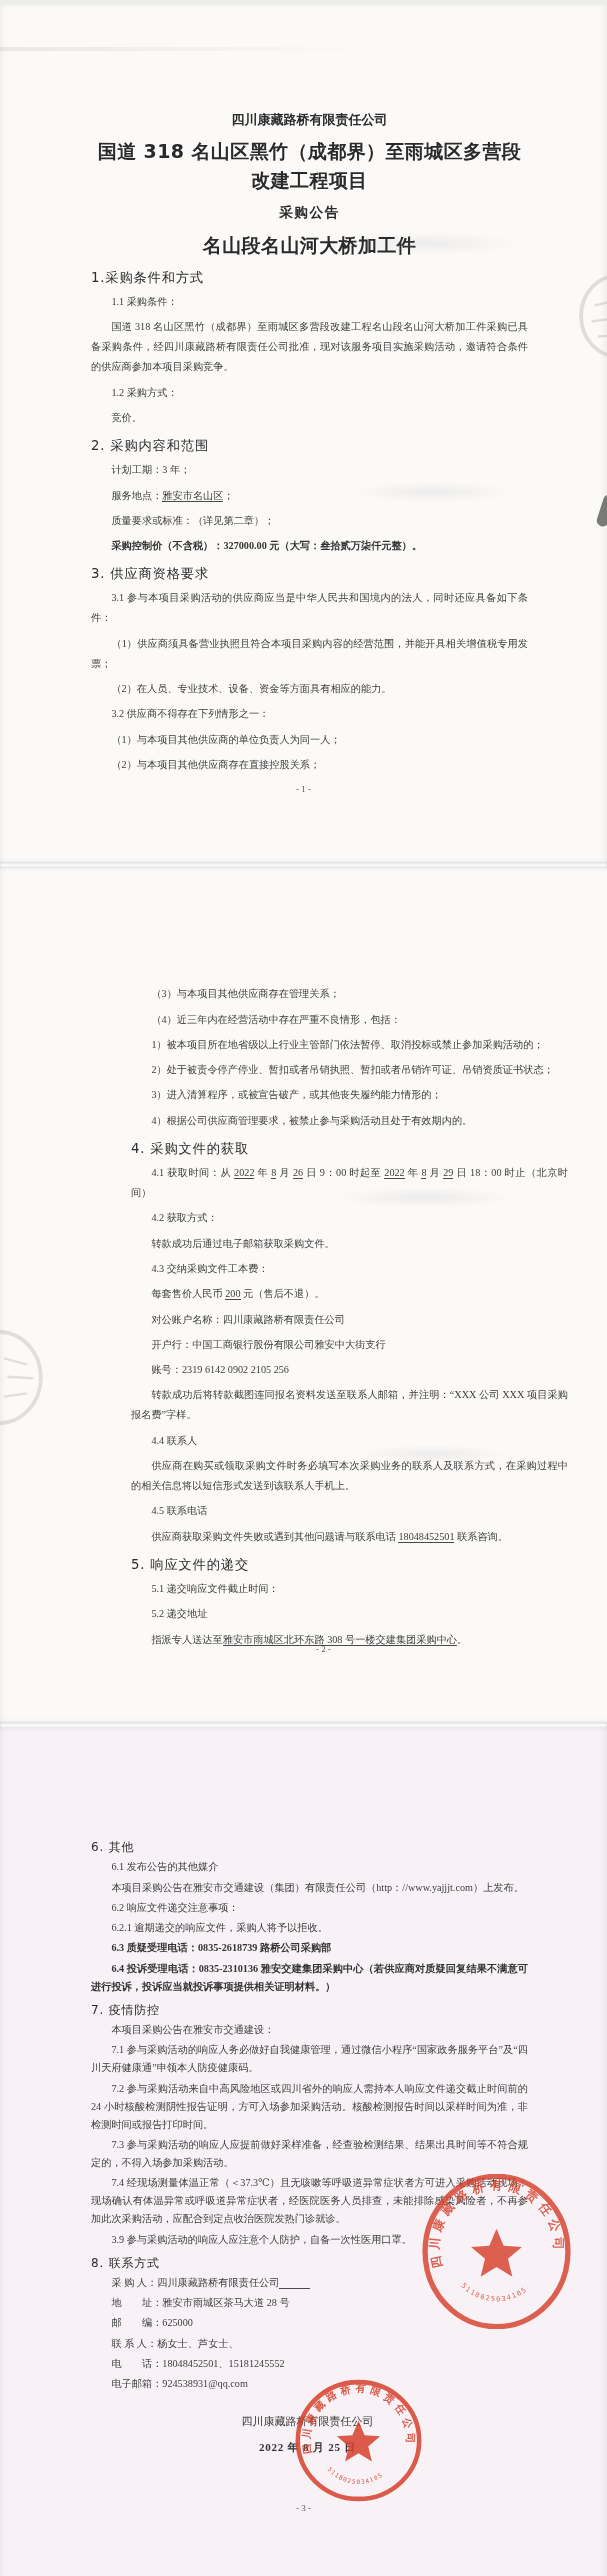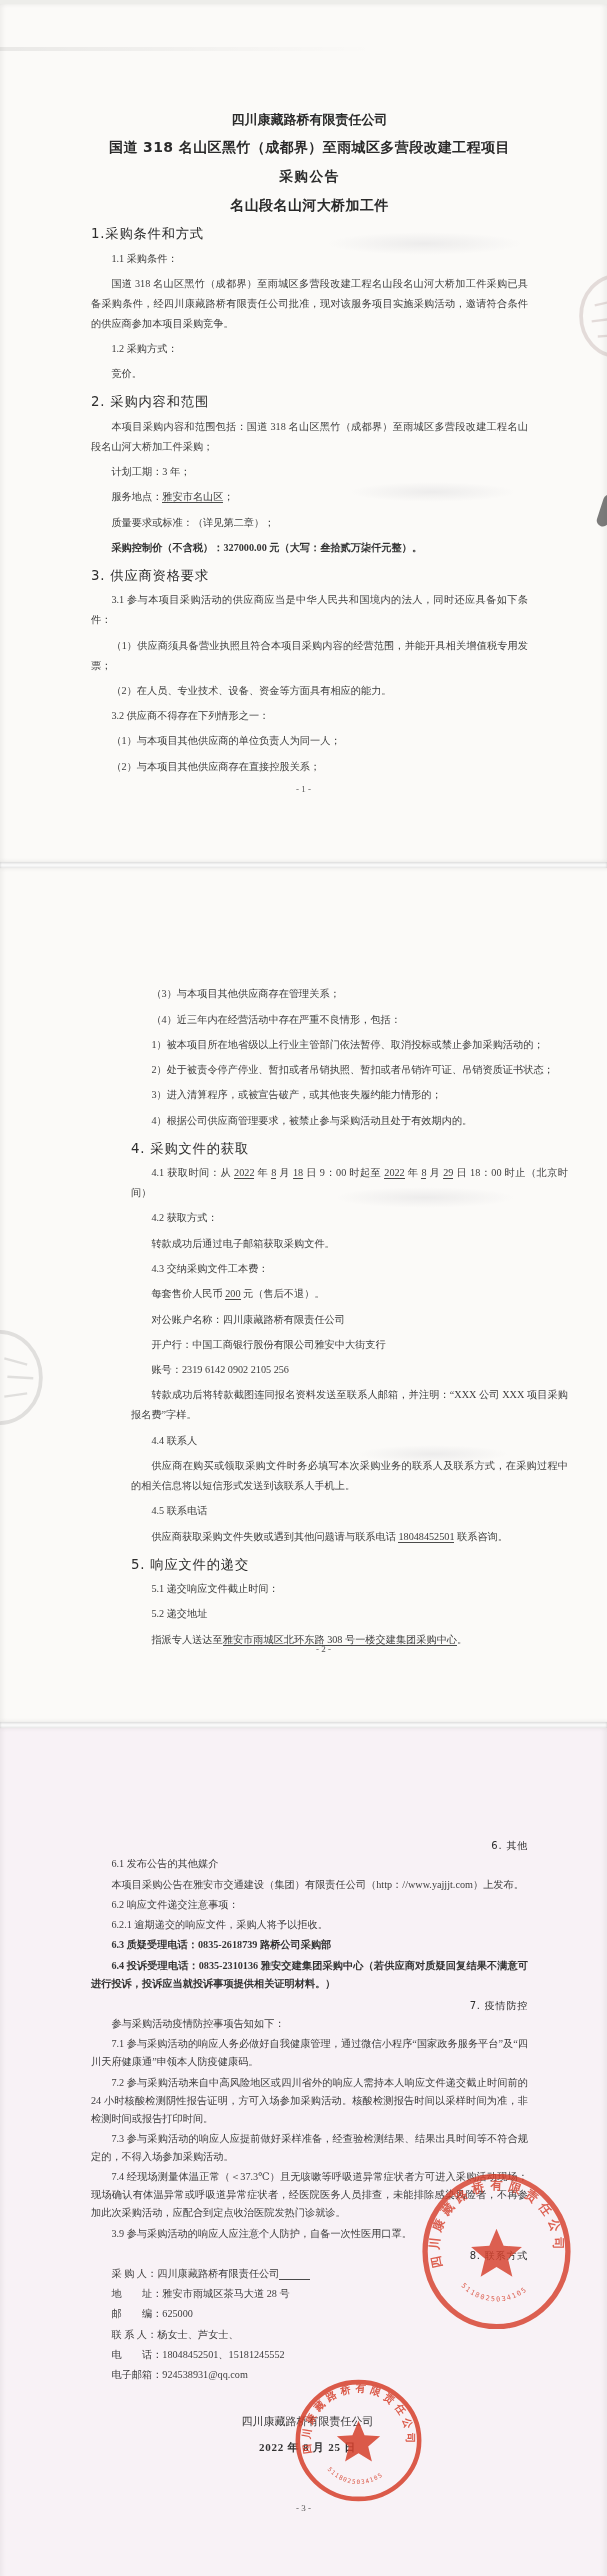--- a/index.html
+++ b/index.html
@@ -14,25 +14,25 @@
   #p1 .content{padding-top:106px;}
   #p2 .content{padding-top:111px;}
   #p3 .content{padding-top:105px;}
   .para{font-family:"Liberation Serif","DejaVu Serif",serif;font-size:10.2px;line-height:20px;
         color:#3c3c3c;margin:5.3px 0;text-indent:2em;text-align:justify;}
   #p3 .para{line-height:18px;margin:2.3px 0;}
   .para.bold{font-weight:bold;color:#333;}
   .para .u{border-bottom:0.8px solid #4a4a4a;}
   .sec-h{font-family:"DejaVu Sans","Liberation Sans",sans-serif;font-size:13.3px;font-weight:normal;
          color:#2d2d2d;margin:9px 0 4.6px;letter-spacing:0.8px;}
-  #p3 .sec-h{font-size:10px;margin:6px 0 2.3px;text-align:right;}
+  #p3 .sec-h{font-size:12px;margin:6px 0 2.3px;}
   .title{font-family:"DejaVu Sans","Liberation Sans",sans-serif;text-align:center;font-weight:bold;
          color:#2a2a2a;text-indent:0;line-height:1.5;}
   .title.t1{font-size:13px;margin:0 0 7.6px;}
-  .title.t2{font-size:14px;margin:0 0 7.6px;letter-spacing:0.4px;}
+  .title.t2{font-size:19px;margin:0 0 7.6px;letter-spacing:0.4px;}
   .title.t3{font-size:13.7px;margin:1.5px 0 9px;letter-spacing:1.5px;}
   .pfoot{position:absolute;left:0;right:0;bottom:68px;text-align:center;
          font-family:"Liberation Serif","DejaVu Serif",serif;font-size:9px;color:#555;}
   
   .sig{position:absolute;left:205px;top:685px;width:205px;text-align:center;z-index:2;
        font-family:"Liberation Serif","DejaVu Serif",serif;color:#333;}
   .sig .sig-company{font-size:11px;line-height:16.7px;}
   .sig .sig-date{font-size:11px;font-weight:bold;line-height:16.7px;margin-top:9px;letter-spacing:0.8px;}
   
   .stamp{position:absolute;z-index:3;pointer-events:none;}
@@ -62,21 +62,20 @@
         <div class="title t1">四川康藏路桥有限责任公司</div>
         <div class="title t2">国道 318 名山区黑竹（成都界）至雨城区多营段改建工程项目</div>
         <div class="title t3">采购公告</div>
         <div class="title t2">名山段名山河大桥加工件</div>
         <div class="sec-h">1.采购条件和方式</div>
         <p class="para">1.1 采购条件：</p>
         <p class="para">国道 318 名山区黑竹（成都界）至雨城区多营段改建工程名山段名山河大桥加工件采购已具备采购条件，经四川康藏路桥有限责任公司批准，现对该服务项目实施采购活动，邀请符合条件的供应商参加本项目采购竞争。</p>
         <p class="para">1.2 采购方式：</p>
         <p class="para">竞价。</p>
         <div class="sec-h">2. 采购内容和范围</div>
-        <p class="para">本项目采购内容和范围包括：国道 318 名山区黑竹（成都界）至雨城区多营段改建工程名山段名山河大桥加工件采购；</p>
         <p class="para">计划工期：3 年；</p>
         <p class="para"><span>服务地点：</span><span class="u">雅安市名山区</span><span>；</span></p>
         <p class="para">质量要求或标准：（详见第二章）；</p>
         <p class="para bold">采购控制价（不含税）：327000.00 元（大写：叁拾贰万柒仟元整）。</p>
         <div class="sec-h">3. 供应商资格要求</div>
         <p class="para">3.1 参与本项目采购活动的供应商应当是中华人民共和国境内的法人，同时还应具备如下条件：</p>
         <p class="para">（1）供应商须具备营业执照且符合本项目采购内容的经营范围，并能开具相关增值税专用发票；</p>
         <p class="para">（2）在人员、专业技术、设备、资金等方面具有相应的能力。</p>
         <p class="para">3.2 供应商不得存在下列情形之一：</p>
         <p class="para">（1）与本项目其他供应商的单位负责人为同一人；</p>
@@ -99,21 +98,21 @@
     <div class="smudge" style="left:334px;top:319px;width:182px;height:21px;"></div>
     <div class="smudge" style="left:357px;top:577px;width:152px;height:18px;"></div>
     <div class="content">
         <p class="para">（3）与本项目其他供应商存在管理关系；</p>
         <p class="para">（4）近三年内在经营活动中存在严重不良情形，包括：</p>
         <p class="para">1）被本项目所在地省级以上行业主管部门依法暂停、取消投标或禁止参加采购活动的；</p>
         <p class="para">2）处于被责令停产停业、暂扣或者吊销执照、暂扣或者吊销许可证、吊销资质证书状态；</p>
         <p class="para">3）进入清算程序，或被宣告破产，或其他丧失履约能力情形的；</p>
         <p class="para">4）根据公司供应商管理要求，被禁止参与采购活动且处于有效期内的。</p>
         <div class="sec-h">4. 采购文件的获取</div>
-        <p class="para"><span>4.1 获取时间：从 </span><span class="u">2022</span><span> 年 </span><span class="u">8</span><span> 月 </span><span class="u">18</span><span> 日 9：00 时起至 </span><span class="u">2022</span><span> 年 </span><span class="u">8</span><span> 月 </span><span class="u">29</span><span> 日 18：00 时止（北京时间）</span></p>
+        <p class="para"><span>4.1 获取时间：从 </span><span class="u">2022</span><span> 年 </span><span class="u">8</span><span> 月 </span><span class="u">26</span><span> 日 9：00 时起至 </span><span class="u">2022</span><span> 年 </span><span class="u">8</span><span> 月 </span><span class="u">29</span><span> 日 18：00 时止（北京时间）</span></p>
         <p class="para">4.2 获取方式：</p>
         <p class="para">转款成功后通过电子邮箱获取采购文件。</p>
         <p class="para">4.3 交纳采购文件工本费：</p>
         <p class="para"><span>每套售价人民币 </span><span class="u">200</span><span> 元（售后不退）。</span></p>
         <p class="para">对公账户名称：四川康藏路桥有限责任公司</p>
         <p class="para">开户行：中国工商银行股份有限公司雅安中大街支行</p>
         <p class="para">账号：2319 6142 0902 2105 256</p>
         <p class="para">转款成功后将转款截图连同报名资料发送至联系人邮箱，并注明：“XXX 公司 XXX 项目采购报名费”字样。</p>
         <p class="para">4.4 联系人</p>
         <p class="para">供应商在购买或领取采购文件时务必填写本次采购业务的联系人及联系方式，在采购过程中的相关信息将以短信形式发送到该联系人手机上。</p>
@@ -139,21 +138,21 @@
   <div class="page" id="p3">
     <div class="content">
         <div class="sec-h">6. 其他</div>
         <p class="para">6.1 发布公告的其他媒介</p>
         <p class="para">本项目采购公告在雅安市交通建设（集团）有限责任公司（http：//www.yajjjt.com）上发布。</p>
         <p class="para">6.2 响应文件递交注意事项：</p>
         <p class="para">6.2.1 逾期递交的响应文件，采购人将予以拒收。</p>
         <p class="para bold">6.3 质疑受理电话：0835-2618739 路桥公司采购部</p>
         <p class="para bold">6.4 投诉受理电话：0835-2310136 雅安交建集团采购中心（若供应商对质疑回复结果不满意可进行投诉，投诉应当就投诉事项提供相关证明材料。）</p>
         <div class="sec-h">7. 疫情防控</div>
-        <p class="para">参与采购活动疫情防控事项告知如下：</p>
+        <p class="para">本项目采购公告在雅安市交通建设：</p>
         <p class="para">7.1 参与采购活动的响应人务必做好自我健康管理，通过微信小程序“国家政务服务平台”及“四川天府健康通”申领本人防疫健康码。</p>
         <p class="para">7.2 参与采购活动来自中高风险地区或四川省外的响应人需持本人响应文件递交截止时间前的 24 小时核酸检测阴性报告证明，方可入场参加采购活动。核酸检测报告时间以采样时间为准，非检测时间或报告打印时间。</p>
         <p class="para">7.3 参与采购活动的响应人应提前做好采样准备，经查验检测结果、结果出具时间等不符合规定的，不得入场参加采购活动。</p>
         <p class="para">7.4 经现场测量体温正常（＜37.3℃）且无咳嗽等呼吸道异常症状者方可进入采购活动现场；现场确认有体温异常或呼吸道异常症状者，经医院医务人员排查，未能排除感染风险者，不再参加此次采购活动，应配合到定点收治医院发热门诊就诊。</p>
         <p class="para">3.9 参与采购活动的响应人应注意个人防护，自备一次性医用口罩。</p>
         <div class="sec-h">8. 联系方式</div>
         <p class="para"><span>采 购 人：四川康藏路桥有限责任公司</span><span class="u">　　　</span></p>
         <p class="para">地　　址：雅安市雨城区茶马大道 28 号</p>
         <p class="para">邮　　编：625000</p>
         <p class="para">联 系 人：杨女士、芦女士、</p>

